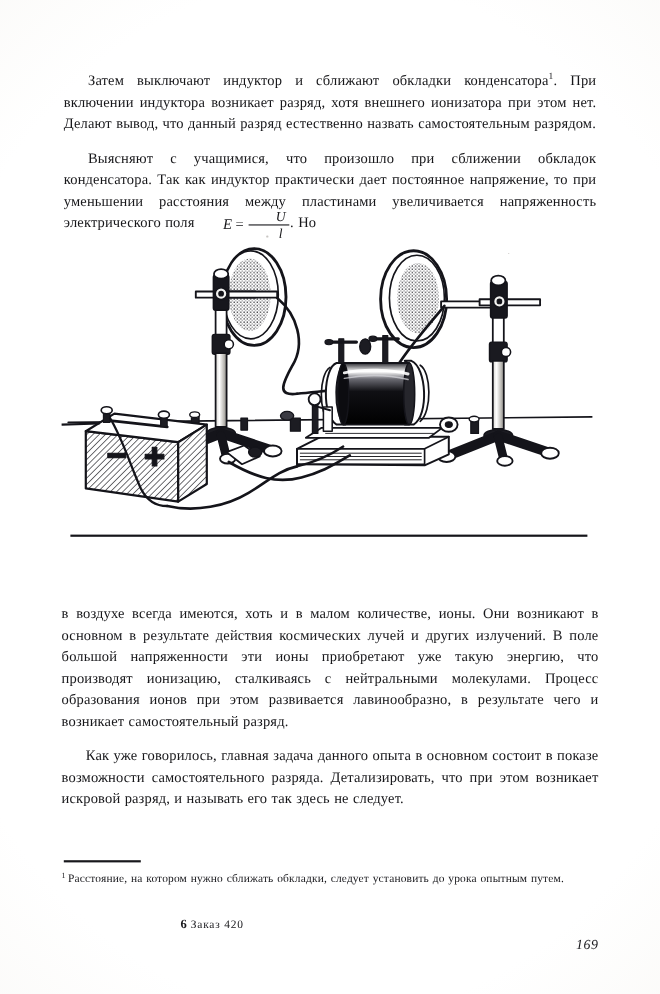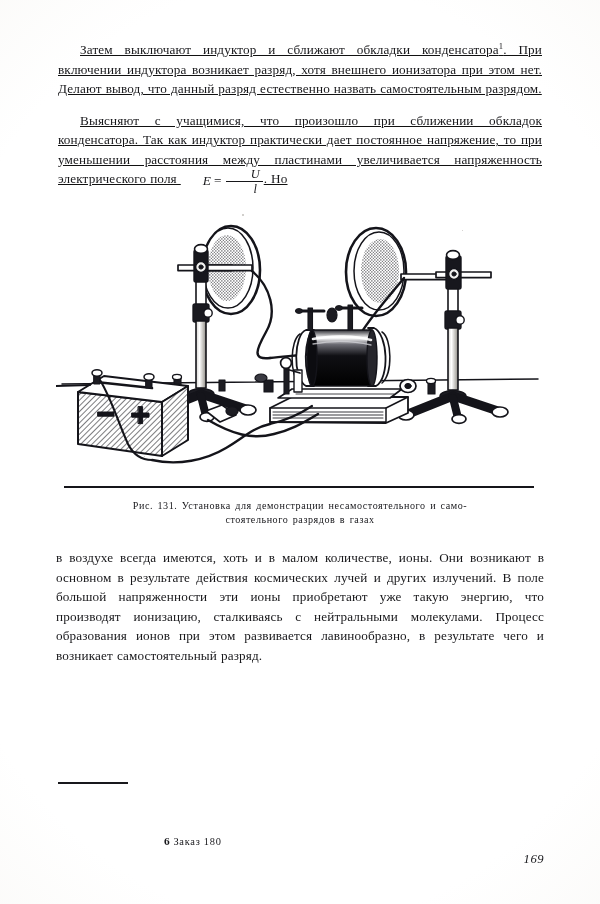--- a/index.html
+++ b/index.html
@@ -40,21 +40,21 @@
     text-align: justify;
     text-justify: inter-word;
     margin: 0;
     letter-spacing: 0.01em;
     word-spacing: 0.04em;
     color: #17171a;
   }
   .para.indent { text-indent: 22px; }
   .para + .para { margin-top: 12px; }
 
-  .block-top { position: absolute; left: 2px; top: 0; width: 484px; text-decoration: underline; }
+  .block-top { position: absolute; left: 2px; top: 23px; width: 484px; }
   .block-mid { position: absolute; left: 0px; top: 508px; width: 488px; }
 
   sup.fn {
     font-size: 8.6px;
     vertical-align: super;
     line-height: 0;
   }
 
   
   .formula {
@@ -392,34 +392,32 @@
           </g>
         </svg>
 
         <span class="speck" style="left:186px; top:6px;  width:1.6px; height:1.6px;"></span>
         <span class="speck" style="left:88px;  top:248px;width:1.4px; height:1.4px;"></span>
         <span class="speck" style="left:406px; top:22px; width:1.2px; height:1.2px;"></span>
       </div>
 
       <div class="fig-rule"></div>
 
-      <figcaption class="caption">
-        <span>Рис. 131. Установка для  демонстрации   несамостоятельного  и   само-</span><br>
-        <span>стоятельного разрядов в газах</span>
-      </figcaption>
     </figure>
 
     <div class="block-mid">
       <p class="para">в воздухе всегда имеются, хоть и в малом количестве, ионы. Они возникают в основном в результате действия космических лучей и других излучений. В поле большой напряженности эти ионы приобретают уже такую энергию, что производят ионизацию, сталкиваясь с нейтральными молекулами. Процесс образования ионов при этом развивается лавинообразно, в результате чего и возникает самостоятельный разряд.</p>
+      <p class="para indent">Как уже говорилось, главная задача данного опыта в основном состоит в показе возможности самостоятельного разряда. Детализировать, что при этом возникает искровой разряд, и называть его так здесь не следует.</p>
     </div>
 
     <div class="footnote-zone">
       <div class="fn-rule"></div>
+      <p class="footnote"><span class="marker">1</span><span>Расстояние, на котором нужно сближать обкладки, следует установить до урока опытным путем.</span></p>
     </div>
 
     <div class="signature">
-      <span class="num">6</span><span>Заказ 180</span>
+      <span class="num">6</span><span>Заказ 420</span>
     </div>
 
     <div class="folio">169</div>
 
   </div>
 </div>
 
 </body></html>

